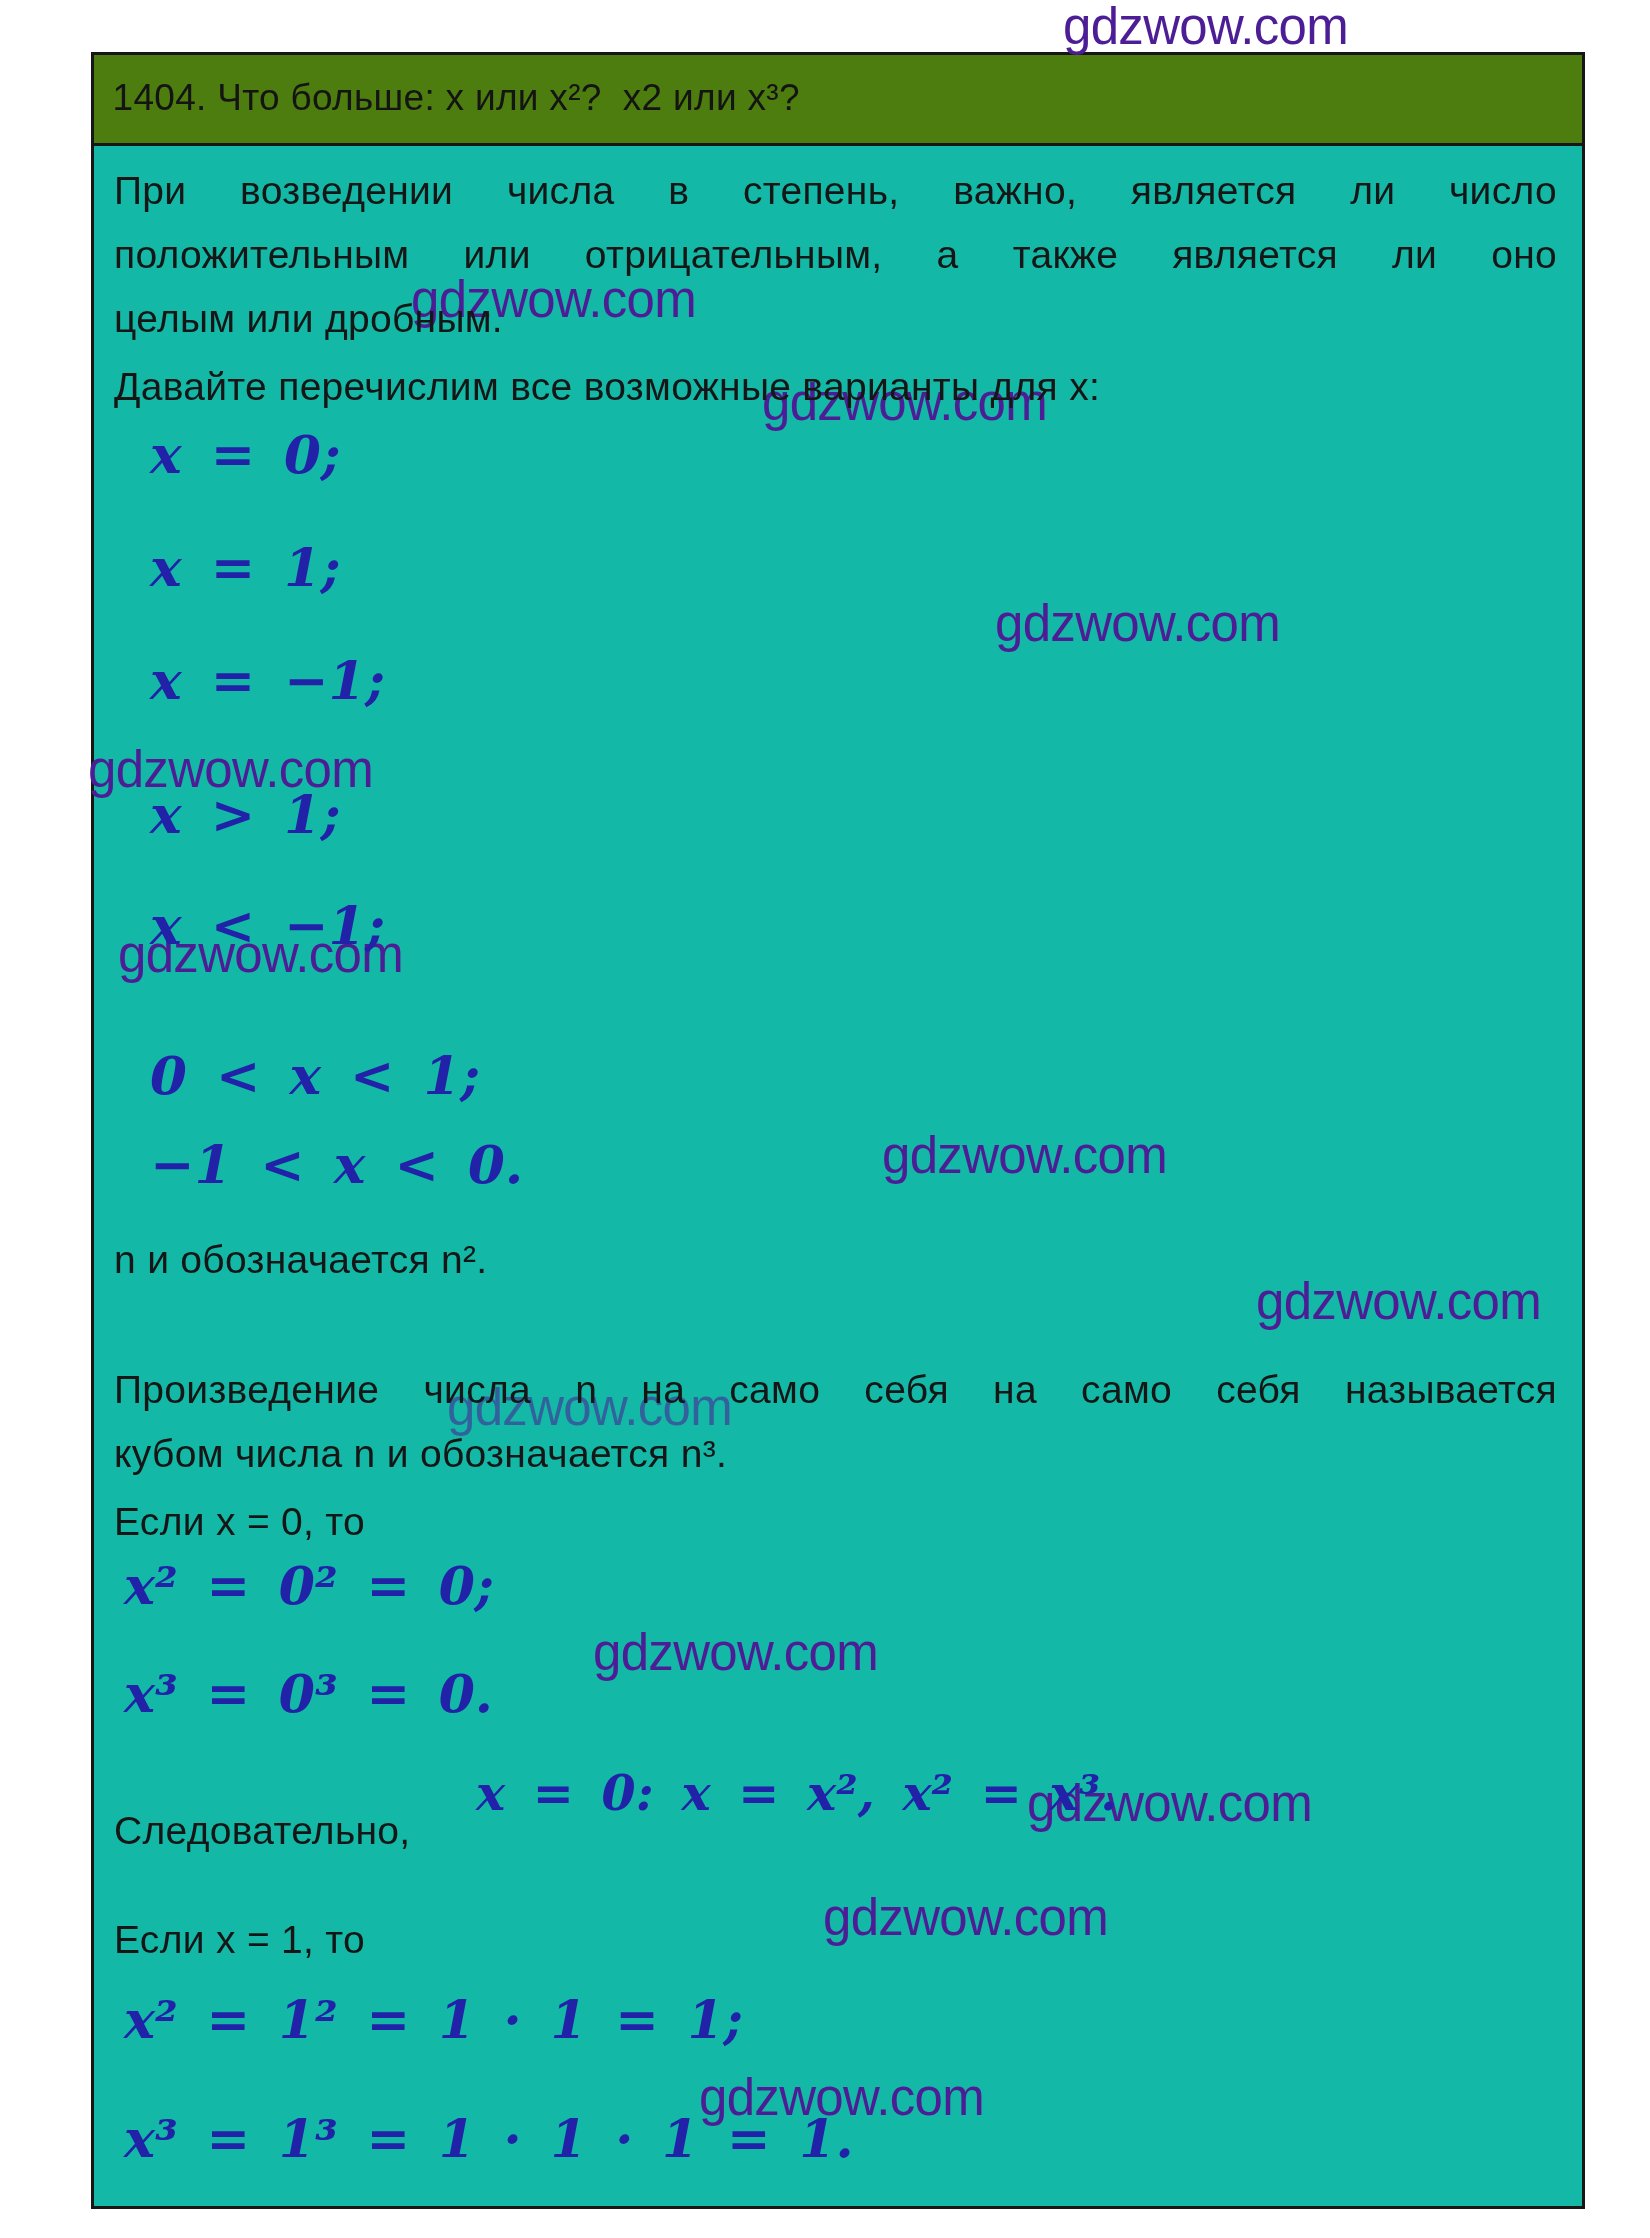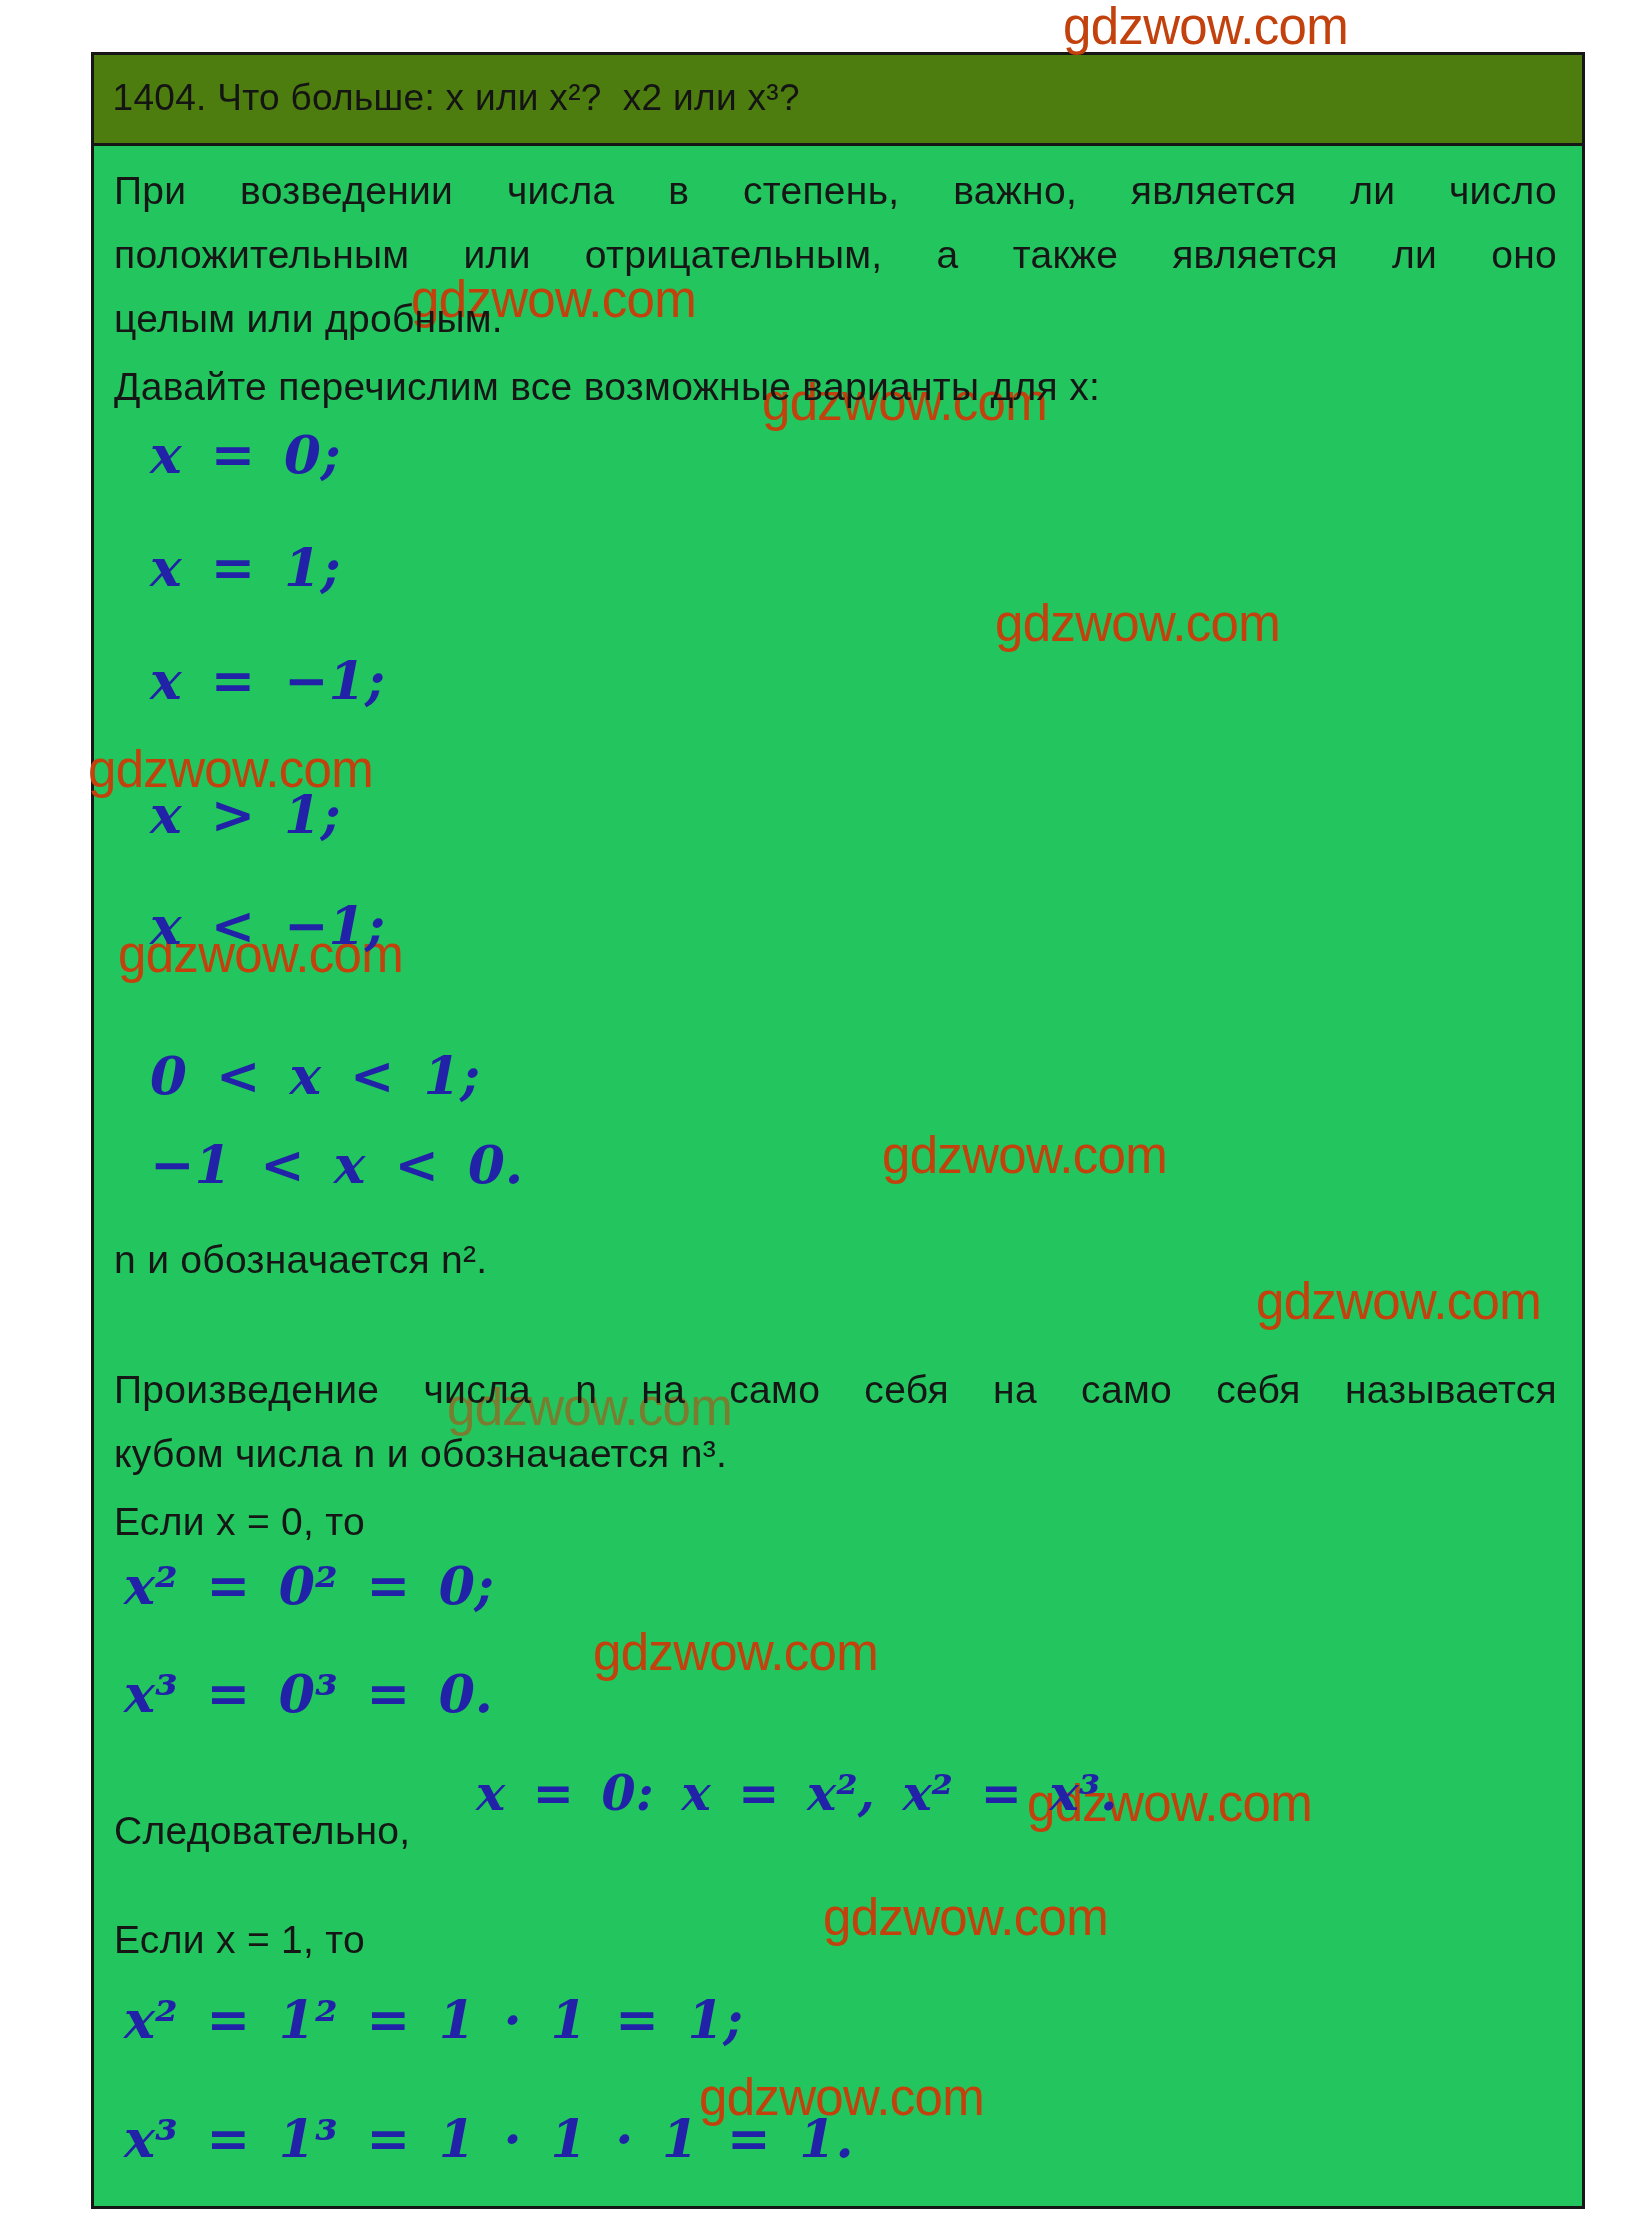--- a/index.html
+++ b/index.html
@@ -10,21 +10,21 @@
     overflow: hidden;
     font-family: "Liberation Sans", sans-serif;
   }
 
   
   .wm {
     position: absolute;
     z-index: 1;
     font-family: "Liberation Sans", sans-serif;
     font-size: 51px;
-    color: #c2410c;
+    color: #4c1d95;
     white-space: nowrap;
     letter-spacing: -0.7px;
     line-height: 1;
   }
   .wm.faint { opacity: 0.55; }
 
   .title-box {
     position: absolute;
     left: 91px; top: 52px;
     width: 1494px; height: 94px;
@@ -40,21 +40,21 @@
     font-size: 37px;
     color: #141414;
     white-space: pre;
     letter-spacing: 0.3px;
   }
 
   .content-box {
     position: absolute;
     left: 91px; top: 146px;
     width: 1494px; height: 2063px;
-    background: #22c55e;
+    background: #14b8a6;
     border: 3.3px solid #161616;
     border-top: none;
     box-sizing: border-box;
   }
 
   .tblock {
     position: absolute;
     left: 20px; right: 25px;
     z-index: 2;
     font-size: 39px;

